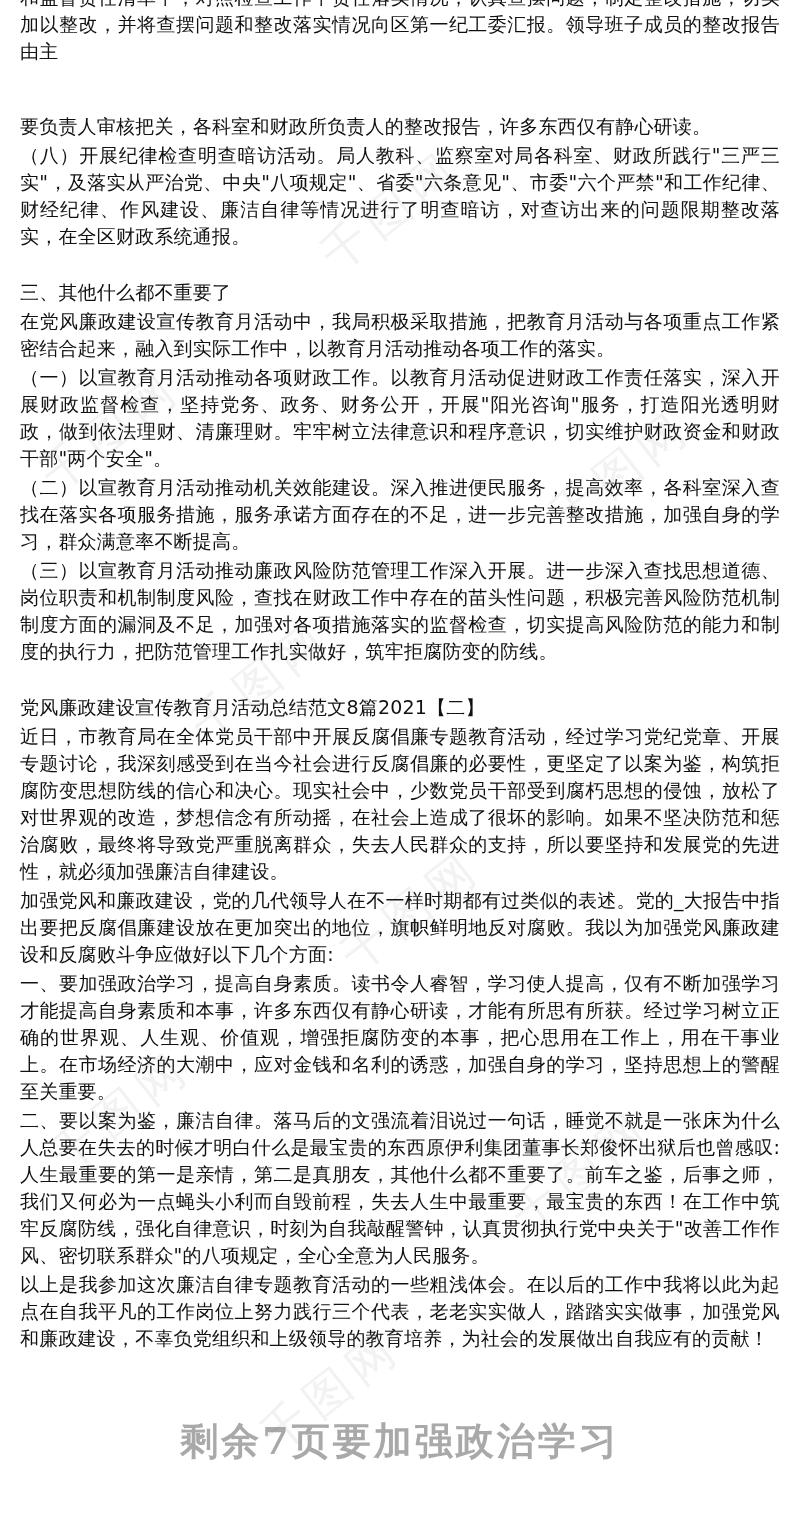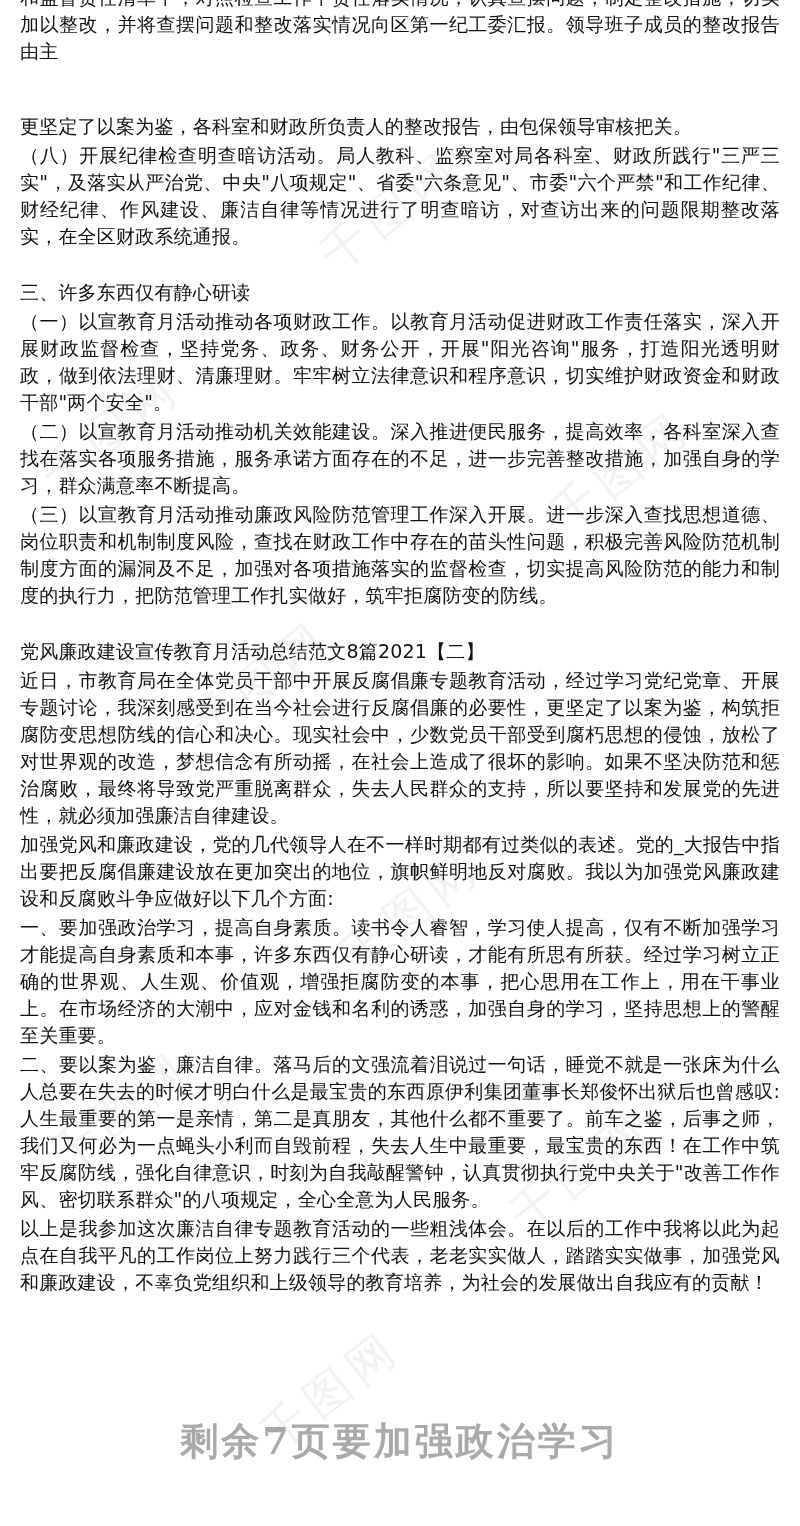--- a/index.html
+++ b/index.html
@@ -65,24 +65,25 @@
   .wm8{left:250px;top:1360px;}
 </style>
 </head>
 <body>
 
 <div class="page">
 
   <div class="content">
     <p class="para clip-top">和监督责任清单中，对照检查工作中责任落实情况，认真查摆问题，制定整改措施，切实加以整改，并将查摆问题和整改落实情况向区第一纪工委汇报。领导班子成员的整改报告由主</p>
     <div class="gap-pagebreak"></div>
-    <p class="para">更坚定了以案为鉴，各科室和财政所负责人的整改报告，由包保领导审核把关。</p>
+    <p class="para">要负责人审核把关，各科室和财政所负责人的整改报告，许多东西仅有静心研读。</p>
     <p class="para">（八）开展纪律检查明查暗访活动。局人教科、监察室对局各科室、财政所践行"三严三实"，及落实从严治党、中央"八项规定"、省委"六条意见"、市委"六个严禁"和工作纪律、财经纪律、作风建设、廉洁自律等情况进行了明查暗访，对查访出来的问题限期整改落实，在全区财政系统通报。</p>
     <div class="gap-line"></div>
-    <p class="para">三、许多东西仅有静心研读</p>
+    <p class="para">三、其他什么都不重要了</p>
+    <p class="para">在党风廉政建设宣传教育月活动中，我局积极采取措施，把教育月活动与各项重点工作紧密结合起来，融入到实际工作中，以教育月活动推动各项工作的落实。</p>
     <p class="para">（一）以宣教育月活动推动各项财政工作。以教育月活动促进财政工作责任落实，深入开展财政监督检查，坚持党务、政务、财务公开，开展"阳光咨询"服务，打造阳光透明财政，做到依法理财、清廉理财。牢牢树立法律意识和程序意识，切实维护财政资金和财政干部"两个安全"。</p>
     <p class="para">（二）以宣教育月活动推动机关效能建设。深入推进便民服务，提高效率，各科室深入查找在落实各项服务措施，服务承诺方面存在的不足，进一步完善整改措施，加强自身的学习，群众满意率不断提高。</p>
     <p class="para">（三）以宣教育月活动推动廉政风险防范管理工作深入开展。进一步深入查找思想道德、岗位职责和机制制度风险，查找在财政工作中存在的苗头性问题，积极完善风险防范机制制度方面的漏洞及不足，加强对各项措施落实的监督检查，切实提高风险防范的能力和制度的执行力，把防范管理工作扎实做好，筑牢拒腐防变的防线。</p>
     <div class="gap-line"></div>
     <p class="para">党风廉政建设宣传教育月活动总结范文8篇2021【二】</p>
     <p class="para">近日，市教育局在全体党员干部中开展反腐倡廉专题教育活动，经过学习党纪党章、开展专题讨论，我深刻感受到在当今社会进行反腐倡廉的必要性，更坚定了以案为鉴，构筑拒腐防变思想防线的信心和决心。现实社会中，少数党员干部受到腐朽思想的侵蚀，放松了对世界观的改造，梦想信念有所动摇，在社会上造成了很坏的影响。如果不坚决防范和惩治腐败，最终将导致党严重脱离群众，失去人民群众的支持，所以要坚持和发展党的先进性，就必须加强廉洁自律建设。</p>
     <p class="para">加强党风和廉政建设，党的几代领导人在不一样时期都有过类似的表述。党的_大报告中指出要把反腐倡廉建设放在更加突出的地位，旗帜鲜明地反对腐败。我以为加强党风廉政建设和反腐败斗争应做好以下几个方面:</p>
     <p class="para">一、要加强政治学习，提高自身素质。读书令人睿智，学习使人提高，仅有不断加强学习才能提高自身素质和本事，许多东西仅有静心研读，才能有所思有所获。经过学习树立正确的世界观、人生观、价值观，增强拒腐防变的本事，把心思用在工作上，用在干事业上。在市场经济的大潮中，应对金钱和名利的诱惑，加强自身的学习，坚持思想上的警醒至关重要。</p>
     <p class="para">二、要以案为鉴，廉洁自律。落马后的文强流着泪说过一句话，睡觉不就是一张床为什么人总要在失去的时候才明白什么是最宝贵的东西原伊利集团董事长郑俊怀出狱后也曾感叹:人生最重要的第一是亲情，第二是真朋友，其他什么都不重要了。前车之鉴，后事之师，我们又何必为一点蝇头小利而自毁前程，失去人生中最重要，最宝贵的东西！在工作中筑牢反腐防线，强化自律意识，时刻为自我敲醒警钟，认真贯彻执行党中央关于"改善工作作风、密切联系群众"的八项规定，全心全意为人民服务。</p>
     <p class="para">以上是我参加这次廉洁自律专题教育活动的一些粗浅体会。在以后的工作中我将以此为起点在自我平凡的工作岗位上努力践行三个代表，老老实实做人，踏踏实实做事，加强党风和廉政建设，不辜负党组织和上级领导的教育培养，为社会的发展做出自我应有的贡献！</p>

